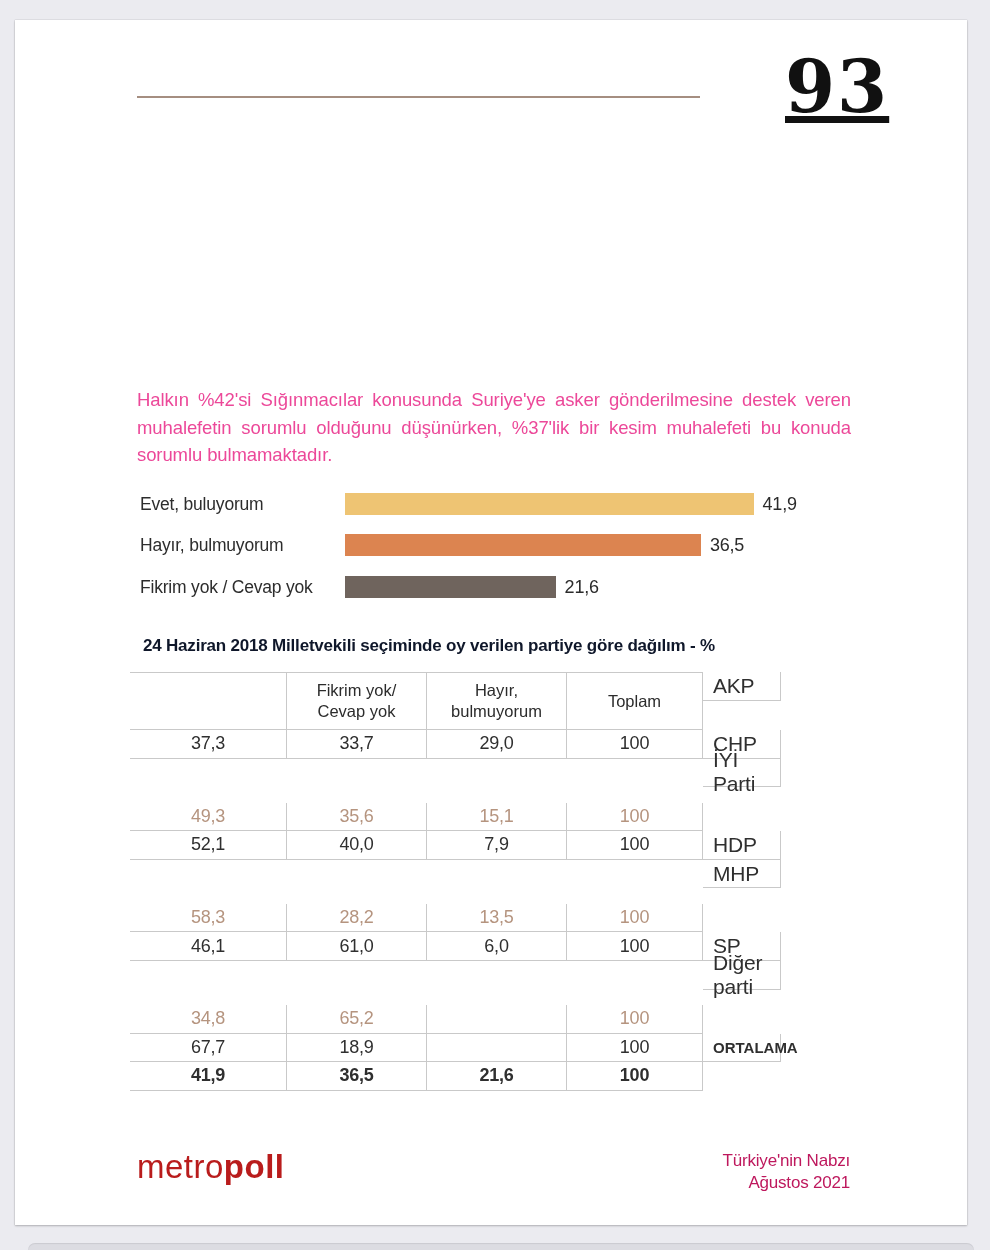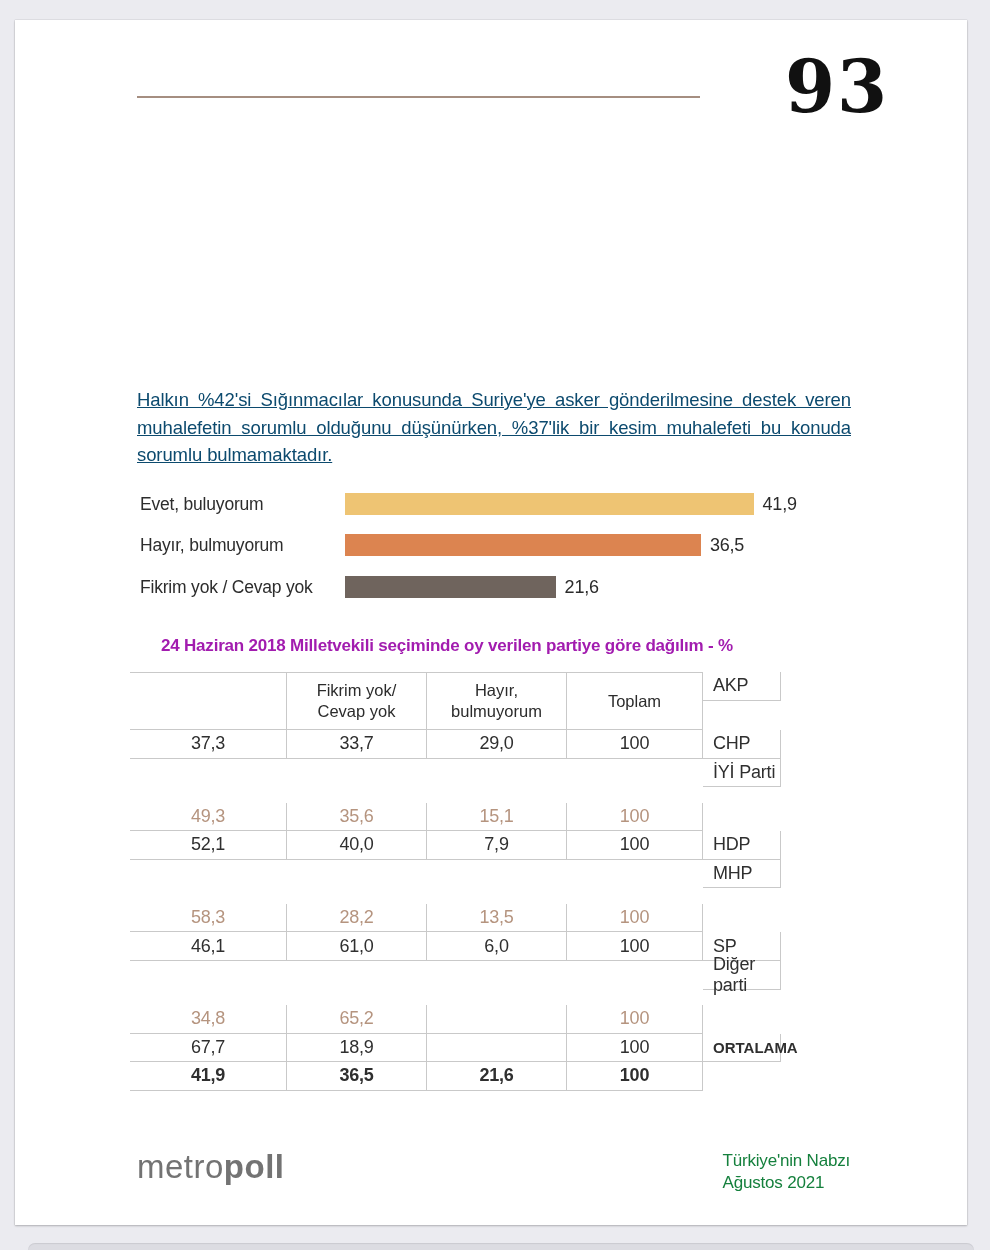--- a/index.html
+++ b/index.html
@@ -21,77 +21,78 @@
   }
   .rule{
     position:absolute;left:122px;top:76px;width:563px;height:2px;
     background:#a58e81;
   }
   .page-number{
     position:absolute;left:770px;top:31px;width:120px;
     font-family:"DejaVu Serif","Liberation Serif",serif;
     font-weight:700;font-size:72px;line-height:1;color:#111;
     letter-spacing:2px;
+    text-decoration:underline;
   }
   .q-title{
     position:absolute;left:122px;top:292px;width:714px;
     font-size:18px;line-height:27px;font-weight:700;font-style:italic;
     color:#1d1d1d;letter-spacing:-0.2px;
   }
   .q-summary{
     position:absolute;left:122px;top:366px;width:714px;
-    font-size:18.5px;line-height:27.5px;color:#0c4a6e;
-    text-align:justify;letter-spacing:-0.1px;text-decoration:underline;
+    font-size:18.5px;line-height:27.5px;color:#ec4899;
+    text-align:justify;letter-spacing:-0.1px;
   }
   
   .bar-row{
     position:absolute;left:125px;height:22px;display:flex;align-items:center;
   }
   .bar-row .bar-label{
     width:205px;flex:0 0 205px;font-size:17.5px;color:#2d2d2d;letter-spacing:-0.2px;
   }
   .bar-row .bar-fill{height:22px;flex:0 0 auto;}
   .bar-row .bar-value{
     margin-left:9px;font-size:18px;color:#2b2b2b;letter-spacing:-0.2px;
   }
   
   .tbl-title{
     position:absolute;left:128px;top:616px;
-    font-size:17px;font-weight:700;color:#a21caf;letter-spacing:-0.2px;margin-left:18px;
+    font-size:17px;font-weight:700;color:#0f172a;letter-spacing:-0.2px;
   }
   .tbl{
     position:absolute;left:115px;top:652px;width:651px;
     display:grid;grid-template-columns:157px 140px 140px 136px 78px;
     color:#2f2f2f;
   }
   .tbl .cell{
     border-right:1px solid #c9c9c9;border-bottom:1px solid #c9c9c9;
     display:flex;align-items:center;justify-content:center;
     box-sizing:border-box;background:#fff;
   }
   .tbl .hcell{
     height:58px;border-top:1px solid #c9c9c9;
     font-size:16.5px;line-height:21px;text-align:center;white-space:pre-line;
     color:#2c2c2c;
   }
   .tbl .bcell{height:28.6px;font-size:18px;letter-spacing:-0.2px;}
-  .tbl .label-cell{justify-content:flex-start;padding-left:10px;font-size:18px;}
+  .tbl .label-cell{justify-content:flex-start;padding-left:10px;font-size:21px;}
   .tbl .row-hl .num{color:#b5947f;margin-top:44px;}
   .tbl .row-bold .cell{font-weight:700;}
   .tbl .row-bold .label-cell{font-size:15px;letter-spacing:0;}
   
   .brand{
     position:absolute;left:122px;top:1128px;
-    font-size:33px;color:#737373;letter-spacing:0.5px;
+    font-size:33px;color:#b91c1c;letter-spacing:0.5px;
   }
   .brand .light{font-weight:400;}
   .brand .bold{font-weight:700;}
   .footer-right{
-    position:absolute;right:117px;top:1130px;text-align:left;
-    font-size:17px;line-height:22px;color:#15803d;letter-spacing:-0.2px;
+    position:absolute;right:117px;top:1130px;text-align:right;
+    font-size:17px;line-height:22px;color:#be185d;letter-spacing:-0.2px;
   }
 </style>
 </head>
 <body>
 
 <div class="page">
 
   <div class="rule"></div>
 
   <div class="page-number">93</div>

